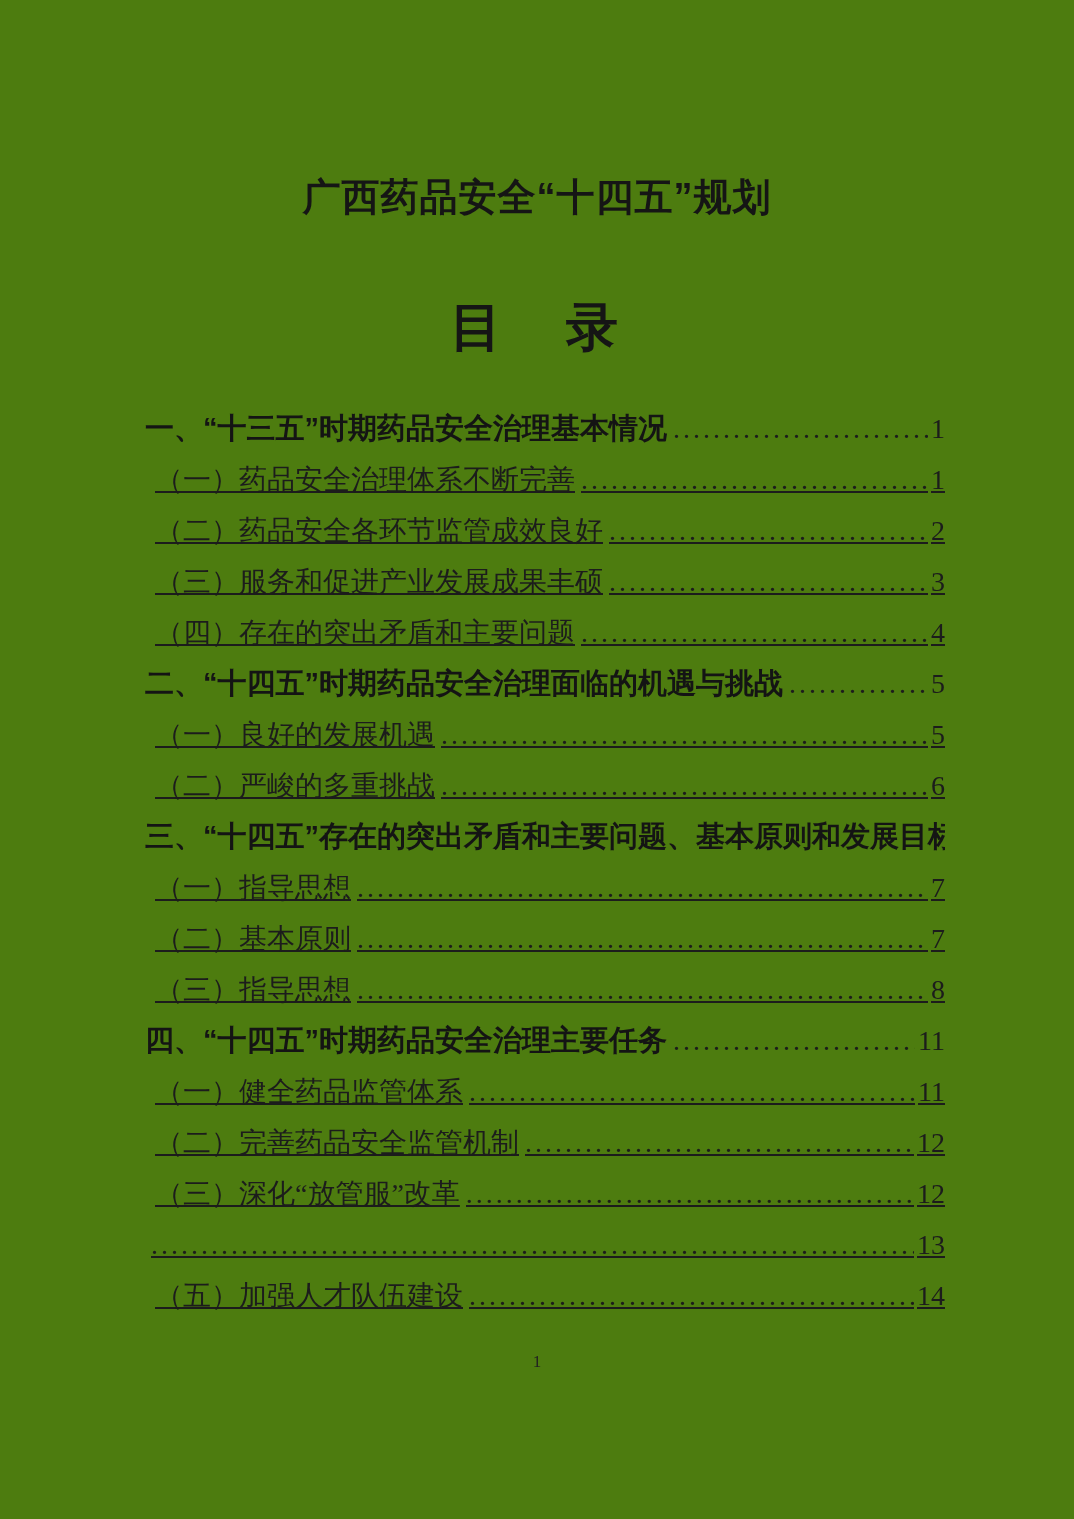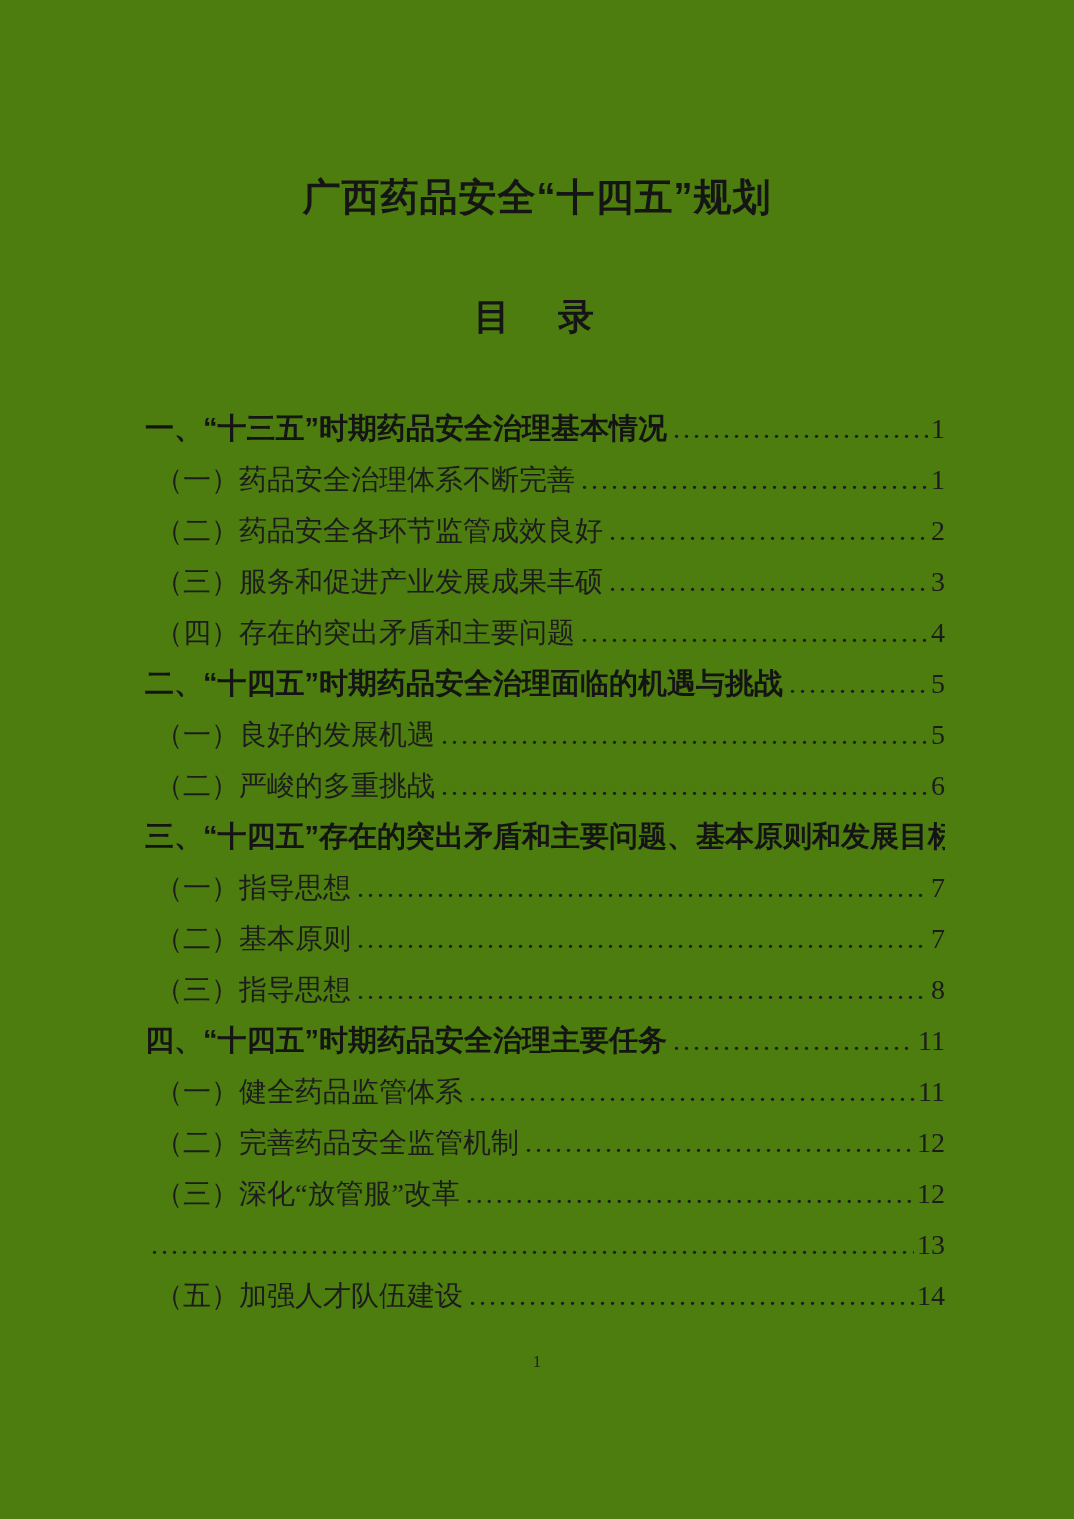--- a/index.html
+++ b/index.html
@@ -31,21 +31,21 @@
   }
   .toc-heading {
     position: absolute;
     top: 293px;
     left: 0;
     width: 100%;
     margin: 0;
     text-align: center;
     font-family: Liberation Serif, serif;
     font-weight: bold;
-    font-size: 36px;
+    font-size: 52px;
     letter-spacing: 6px;
     color: #151515;
   }
   .toc {
     position: absolute;
     top: 403px;
     left: 145px;
     width: 800px;
   }
   .toc-row {
@@ -59,20 +59,21 @@
     font-family: "Liberation Sans", sans-serif;
     font-weight: bold;
     font-size: 29px;
     color: #141414;
   }
   .toc-row.section {
     font-family: "Liberation Serif", serif;
     font-weight: normal;
     font-size: 28px;
     color: #1c1c1c;
+    text-decoration: underline;
   }
   .toc-row.section .toc-label {
     padding-left: 10px;
   }
   .toc-label {
     white-space: nowrap;
     flex: 0 0 auto;
   }
   .toc-dots {
     flex: 1 1 auto;

